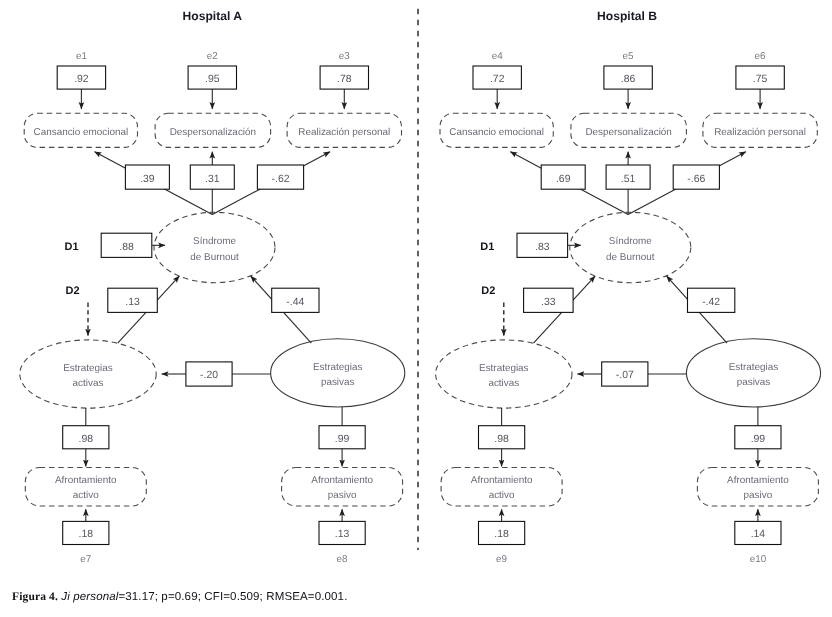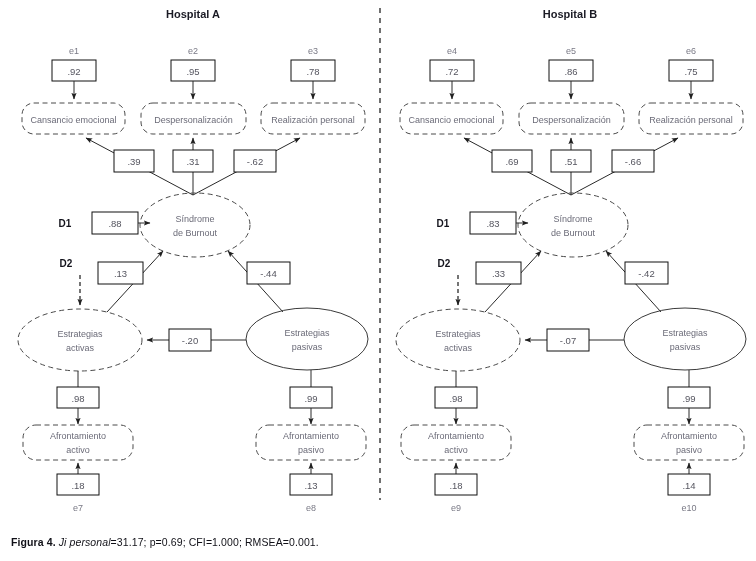--- a/index.html
+++ b/index.html
@@ -87,21 +87,21 @@
     stroke-dasharray: 5 5;
   }
   .caption {
     position: absolute;
     left: 11px;
     top: 536px;
     font-size: 10.5px;
     color: #111118;
     letter-spacing: 0.1px;
   }
-  .caption .cap-strong { font-weight: bold; }
+  .caption .cap-strong { font-weight: bold; font-family: Liberation Serif, serif; }
   .caption .cap-em { font-style: italic; }
 </style>
 </head>
 <body>
 
 <div id="figure-root">
 
 <svg id="sem-diagram" viewBox="0 0 756 561">
   <defs>
     <marker id="arrow" markerWidth="7" markerHeight="7" refX="6.2" refY="2.6" orient="auto" markerUnits="userSpaceOnUse">
@@ -299,15 +299,15 @@
     <text class="coef-text" x="78" y="488.5" text-anchor="middle">.18</text>
     <text class="err-label" x="78" y="511" text-anchor="middle">e9</text>
 
     <line class="edge" x1="311" y1="474" x2="311" y2="463" marker-end="url(#arrow)"></line>
     <rect class="box-rect" x="290" y="474" width="42" height="21"></rect>
     <text class="coef-text" x="311" y="488.5" text-anchor="middle">.14</text>
     <text class="err-label" x="311" y="511" text-anchor="middle">e10</text>
   </g>
 </svg>
 
-<div class="caption"><span class="cap-strong">Figura 4.</span> <span class="cap-em">Ji personal</span><span>=31.17; p=0.69; CFI=1.000; RMSEA=0.001.</span></div>
+<div class="caption"><span class="cap-strong">Figura 4.</span> <span class="cap-em">Ji personal</span><span>=31.17; p=0.69; CFI=0.509; RMSEA=0.001.</span></div>
 
 </div>
 
 </body></html>

